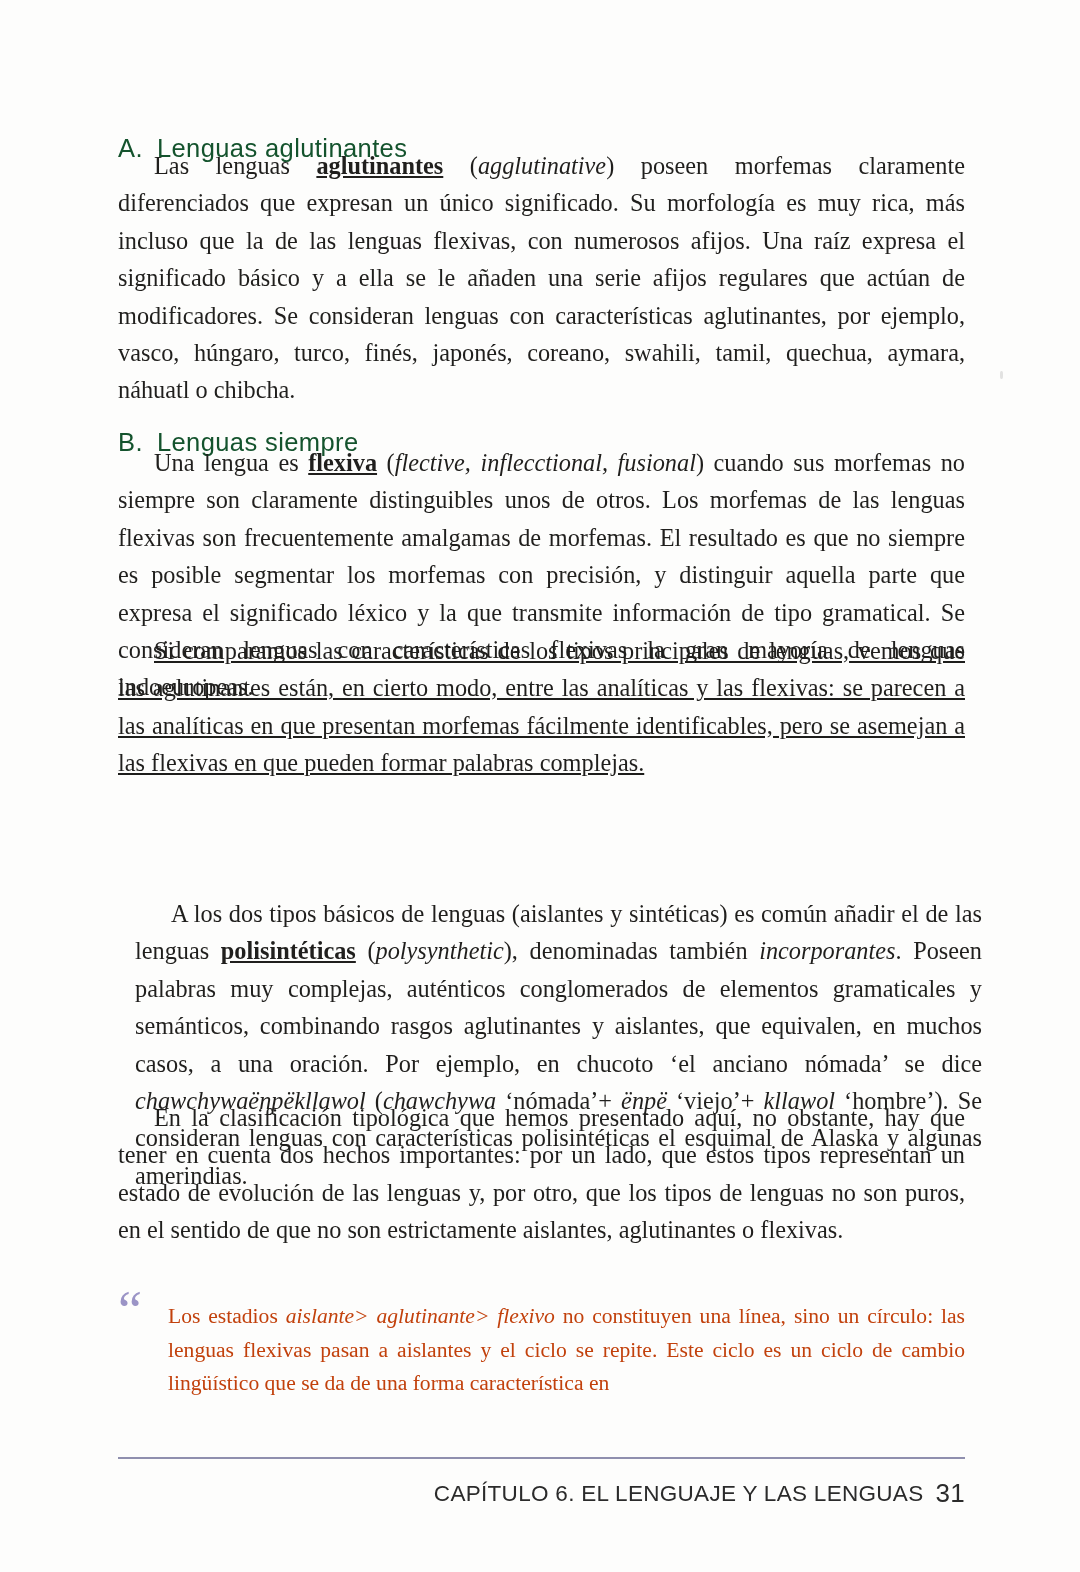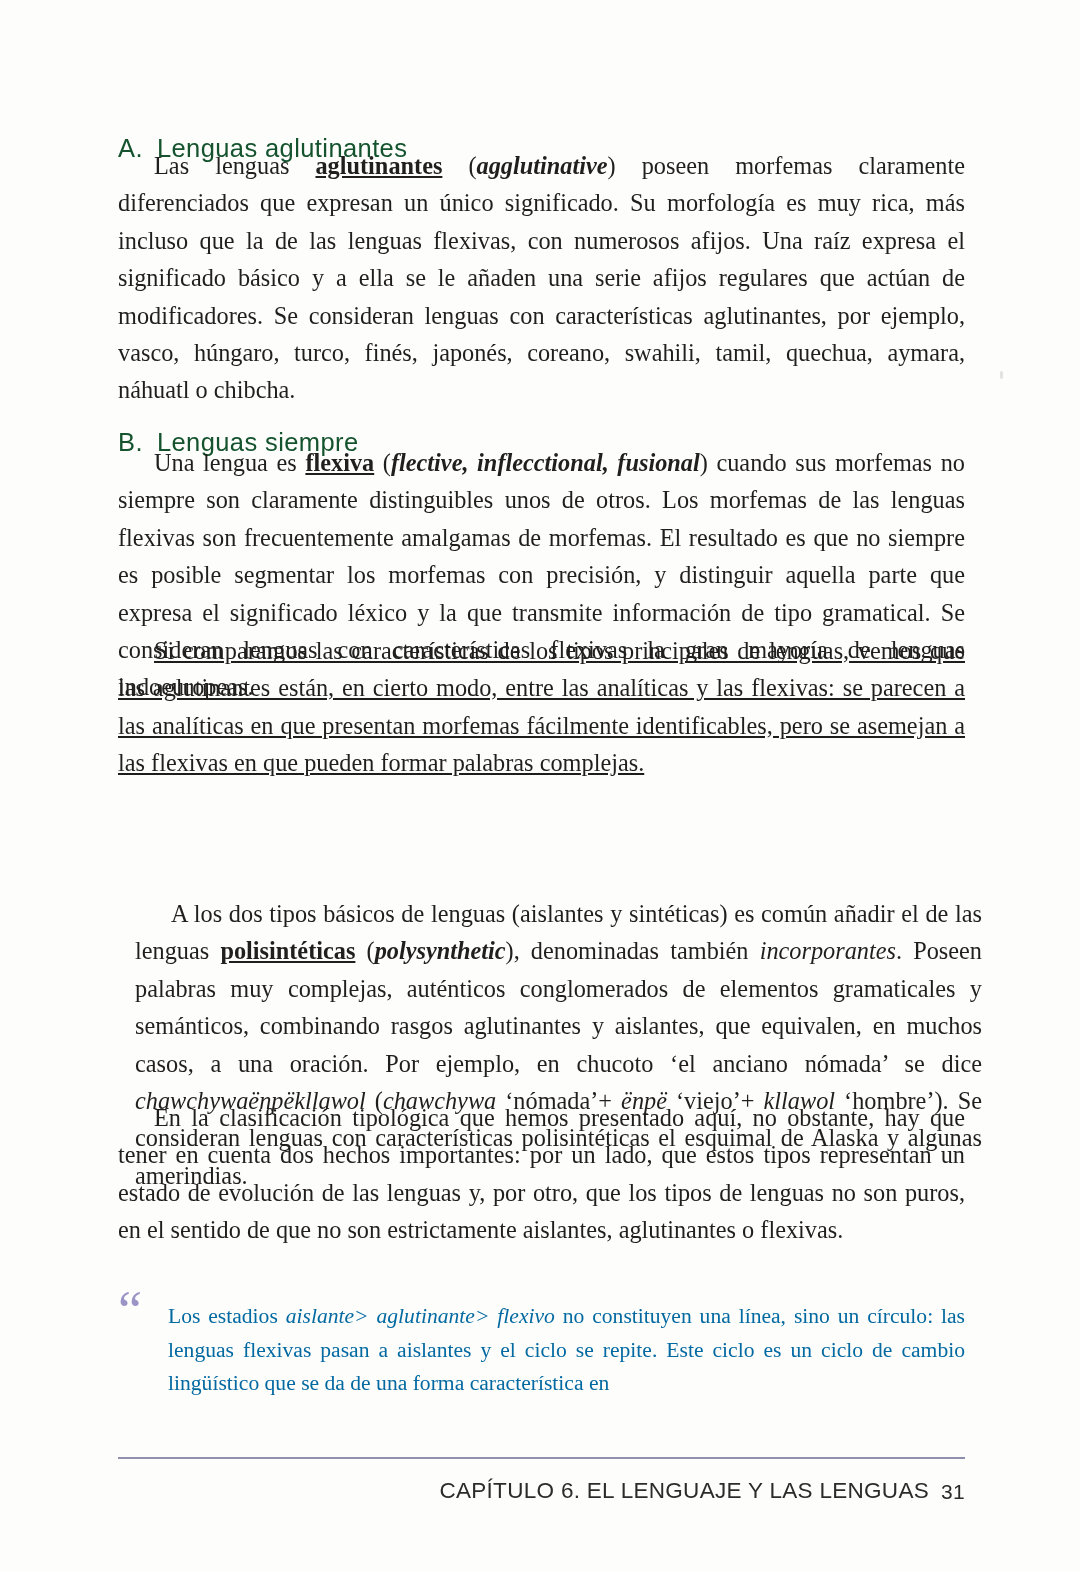--- a/index.html
+++ b/index.html
@@ -61,21 +61,21 @@
   p.body.indent { text-indent: 36px; }
 
   .p-a1  { top: 147px; }
   .p-b1  { top: 444px; }
   .p-b2  { top: 632px; text-decoration: underline; }
   .p-c1  { top: 895px; margin-left: 17px; }
   .p-c2  { top: 1099px; }
 
   b  { font-weight: 700; text-decoration: underline; }
   i  { font-style: italic; }
-  .bi { font-weight: 700; font-style: italic; }
+  .bi { font-weight: 400; font-style: italic; }
 
   
   .quote-block {
     position: absolute;
     left: 118px;
     top: 1300px;
     width: 847px;
   }
   .quote-mark {
     position: absolute;
@@ -87,21 +87,21 @@
     color: #9b94c6;
     letter-spacing: 2px;
     user-select: none;
   }
   .quote-text {
     margin: 0;
     padding-left: 50px;
     font-size: 21.6px;
     line-height: 33.5px;
     text-align: justify;
-    color: #0369a1;
+    color: #c2410c;
   }
 
   
   .footer-rule {
     position: absolute;
     left: 118px;
     top: 1457px;
     width: 847px;
     height: 2px;
     background: #8f8fae;
@@ -112,21 +112,21 @@
     top: 1478px;
     width: 847px;
     text-align: right;
     font-family: "Liberation Sans", "DejaVu Sans", sans-serif;
     font-size: 22.5px;
     letter-spacing: 0.3px;
     color: #2b2b2b;
     white-space: nowrap;
   }
   .footer-line .f-page {
-    font-size: 21px;
+    font-size: 26px;
     margin-left: 12px;
     vertical-align: -1px;
   }
 
   
   .speck {
     position: absolute;
     left: 1000px;
     top: 371px;
     width: 3px;

